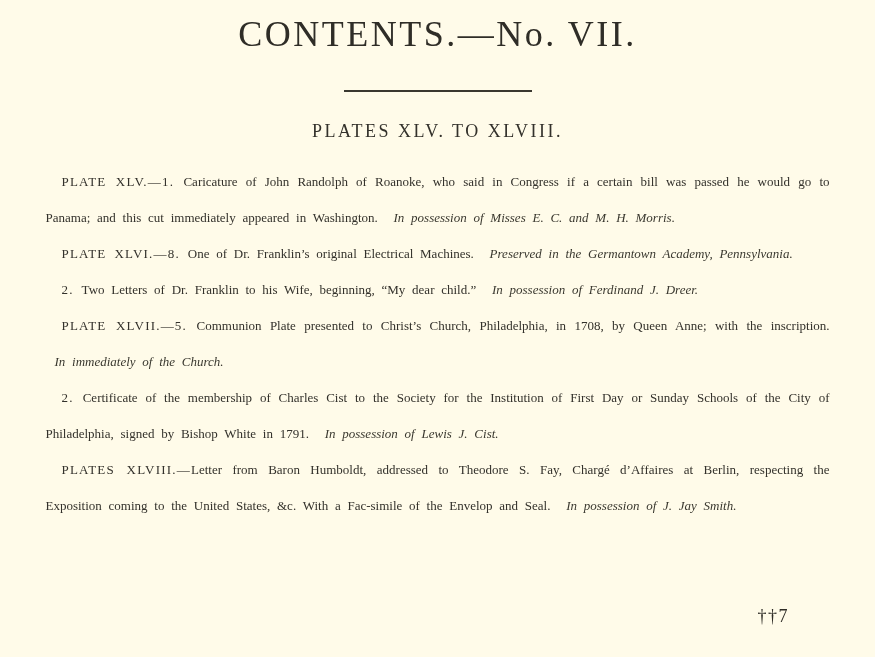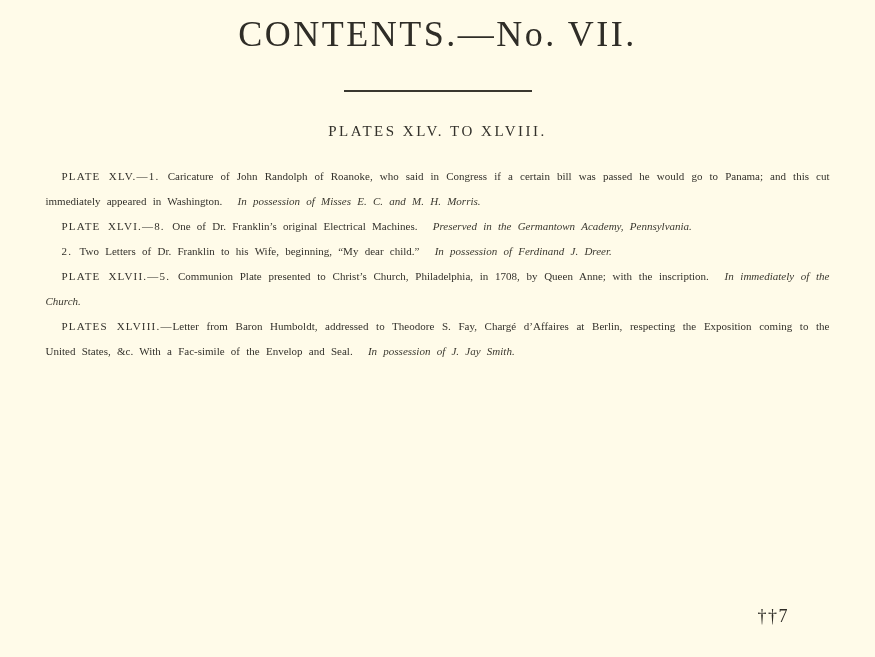--- a/index.html
+++ b/index.html
@@ -24,31 +24,31 @@
   }
   .rule {
     width: 188px;
     height: 0;
     border-top: 2px solid #3a382f;
     margin: 34px auto 0 auto;
   }
   .section {
     margin: 28px 0 0 0;
     text-align: center;
-    font-size: 15px;
+    font-size: 18px;
     font-weight: normal;
     letter-spacing: 2.5px;
     line-height: 22px;
     color: #33312b;
   }
   .body {
     width: 784px;
     margin: 22px auto 4px auto;
-    font-size: 11px;
-    line-height: 25px;
+    font-size: 13px;
+    line-height: 36px;
     text-align: justify;
     text-align-last: left;
     word-spacing: 3.5px;
   }
   p.entry { margin: 0; text-indent: 16px; }
   .lead { letter-spacing: 1.2px; }
   .attr { font-style: italic; margin-left: 9px; color: #3a382f; }
   .pagemark {
     position: absolute;
     top: 606px;
@@ -77,20 +77,22 @@
 
     <p class="entry"><span class="lead">PLATE XLVI.—8. </span><span>One of Dr. Franklin’s original Electrical Machines.</span>
       <span class="attr">Preserved in the Germantown Academy, Pennsylvania.</span></p>
 
     <p class="entry"><span class="lead">2. </span><span>Two Letters of Dr. Franklin to his Wife, beginning, “My dear child.”</span>
       <span class="attr">In possession of Ferdinand J. Dreer.</span></p>
 
     <p class="entry"><span class="lead">PLATE XLVII.—5. </span><span>Communion Plate presented to Christ’s Church, Philadelphia, in 1708, by Queen Anne; with the inscription.</span>
       <span class="attr">In immediately of the Church.</span></p>
 
+    <p class="entry"><span class="lead">2. </span><span>Certificate of the membership of Charles Cist to the Society for the Institution of First Day or Sunday Schools of the City of Philadelphia, signed by Bishop White in 1791.</span>
+      <span class="attr">In possession of Lewis J. Cist.</span></p>
 
     <p class="entry"><span class="lead">PLATES XLVIII.—</span><span>Letter from Baron Humboldt, addressed to Theodore S. Fay, Chargé d’Affaires at Berlin, respecting the Exposition coming to the United States, &amp;c.  With a Fac-simile of the Envelop and Seal.</span>
       <span class="attr">In possession of J. Jay Smith.</span></p>
 
   </div>
 
   <div class="pagemark">††7</div>
 
 </div>
 

